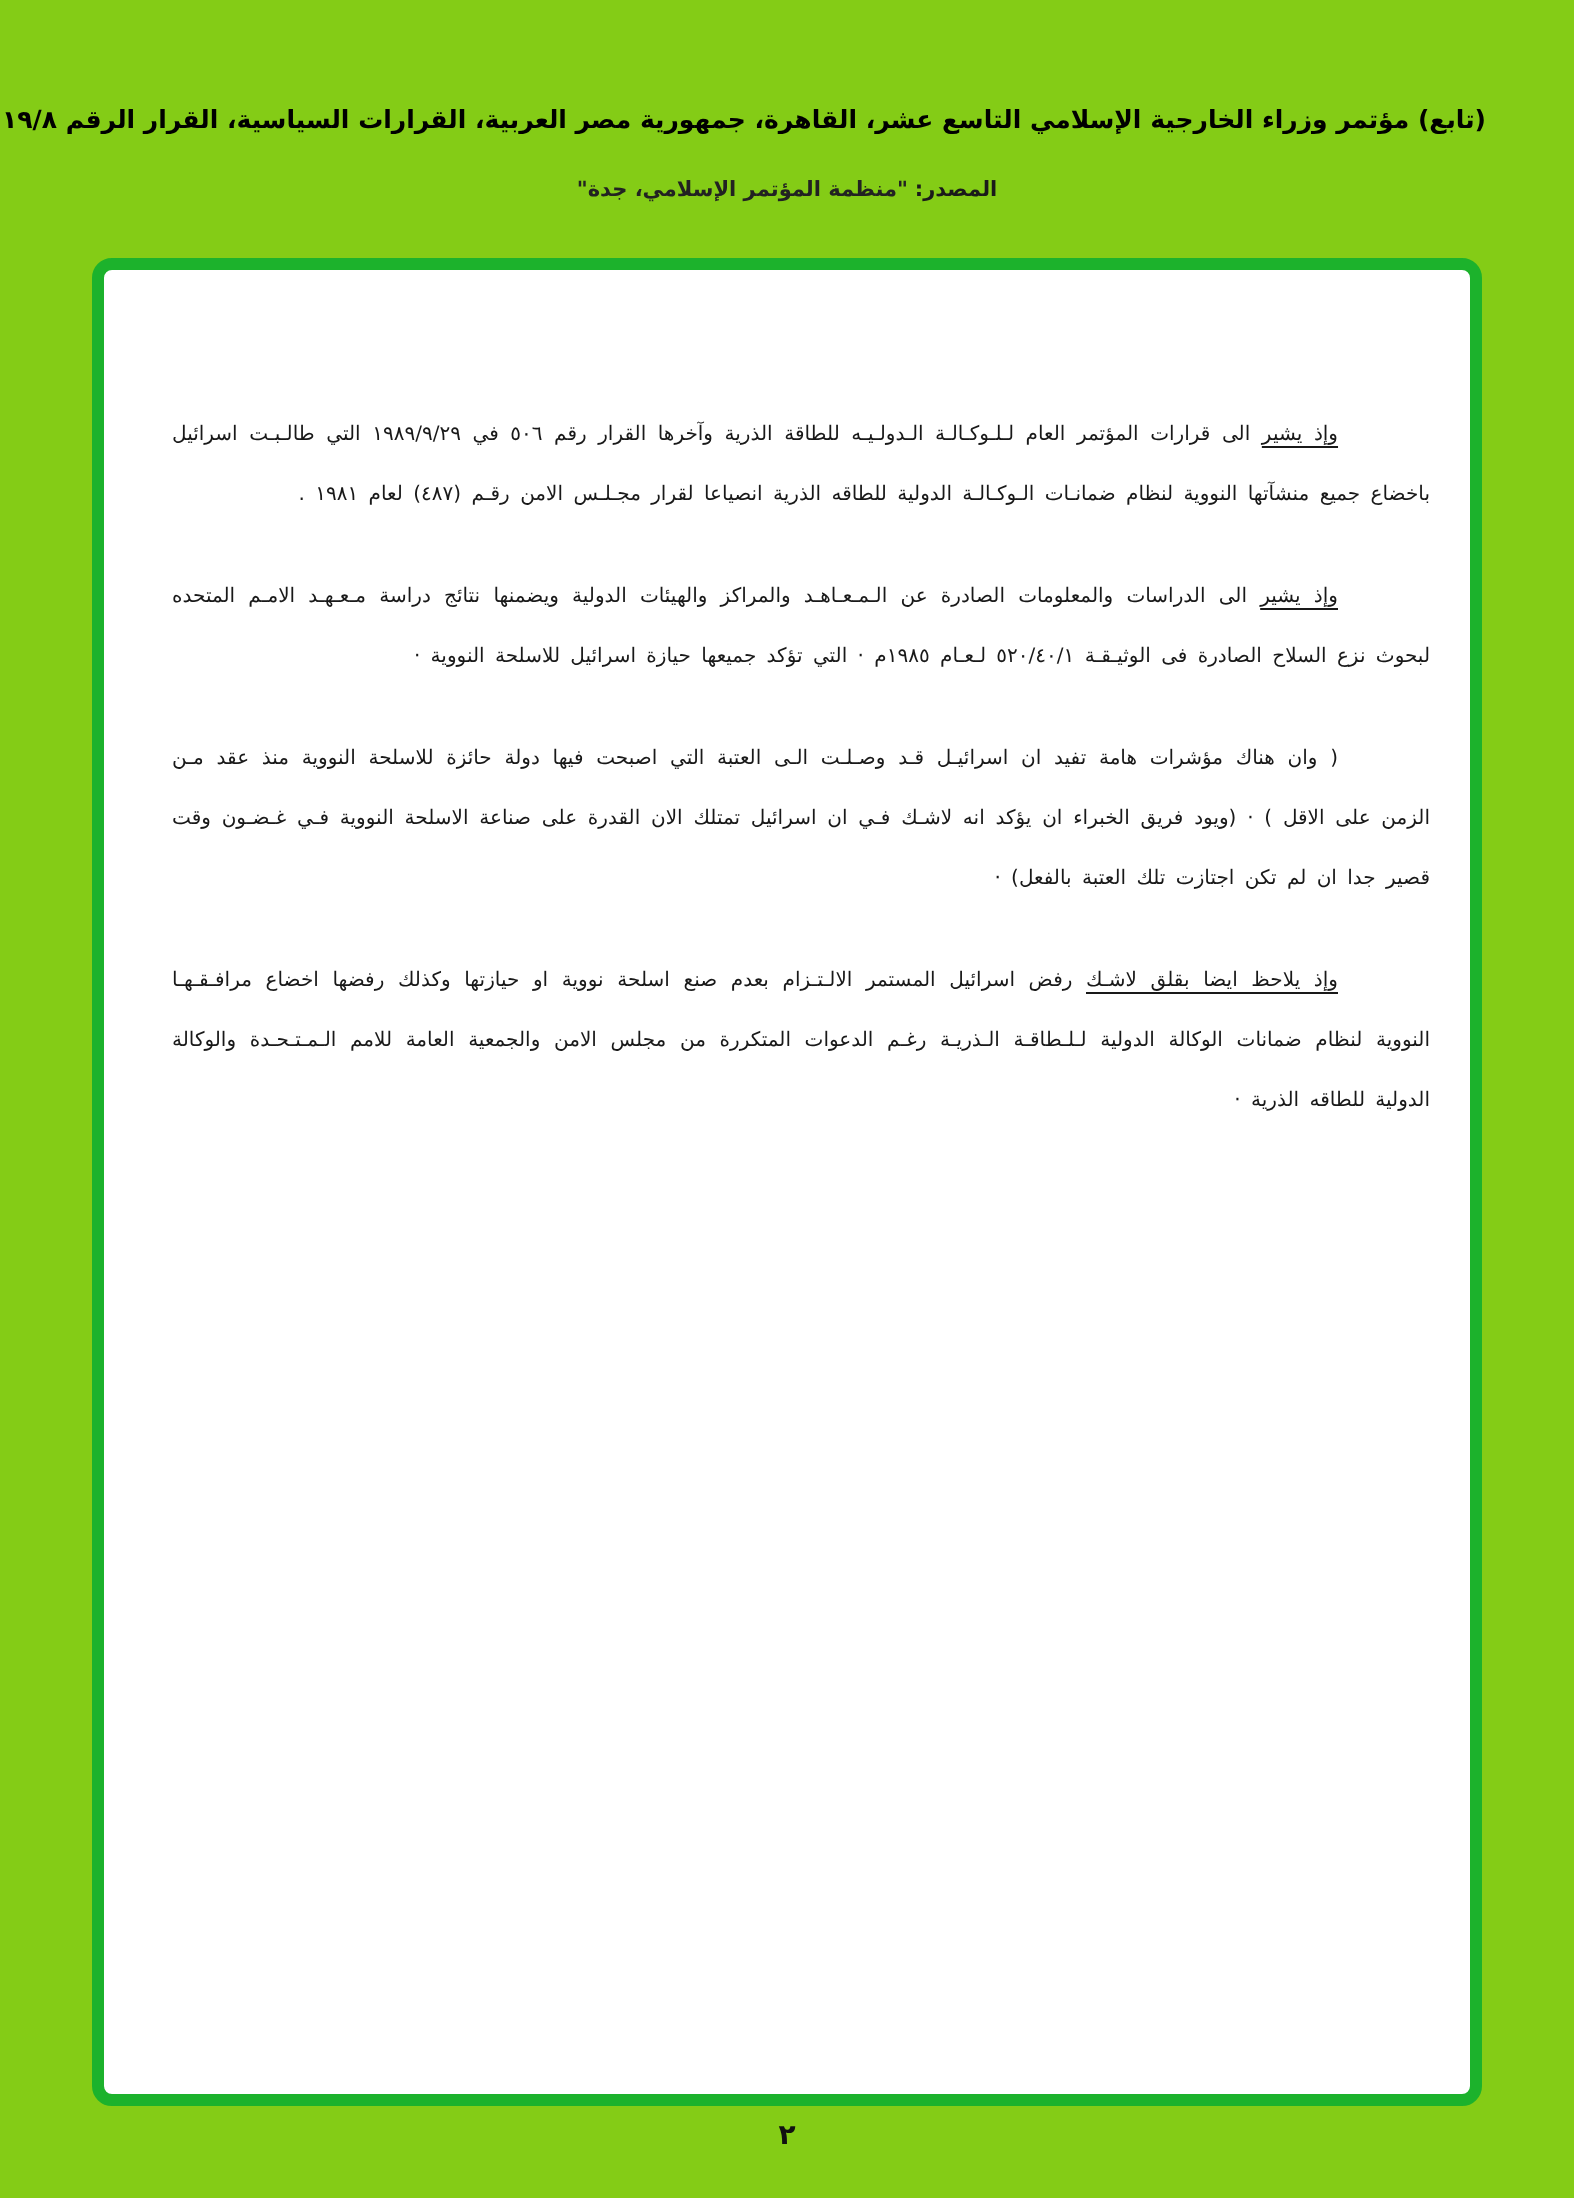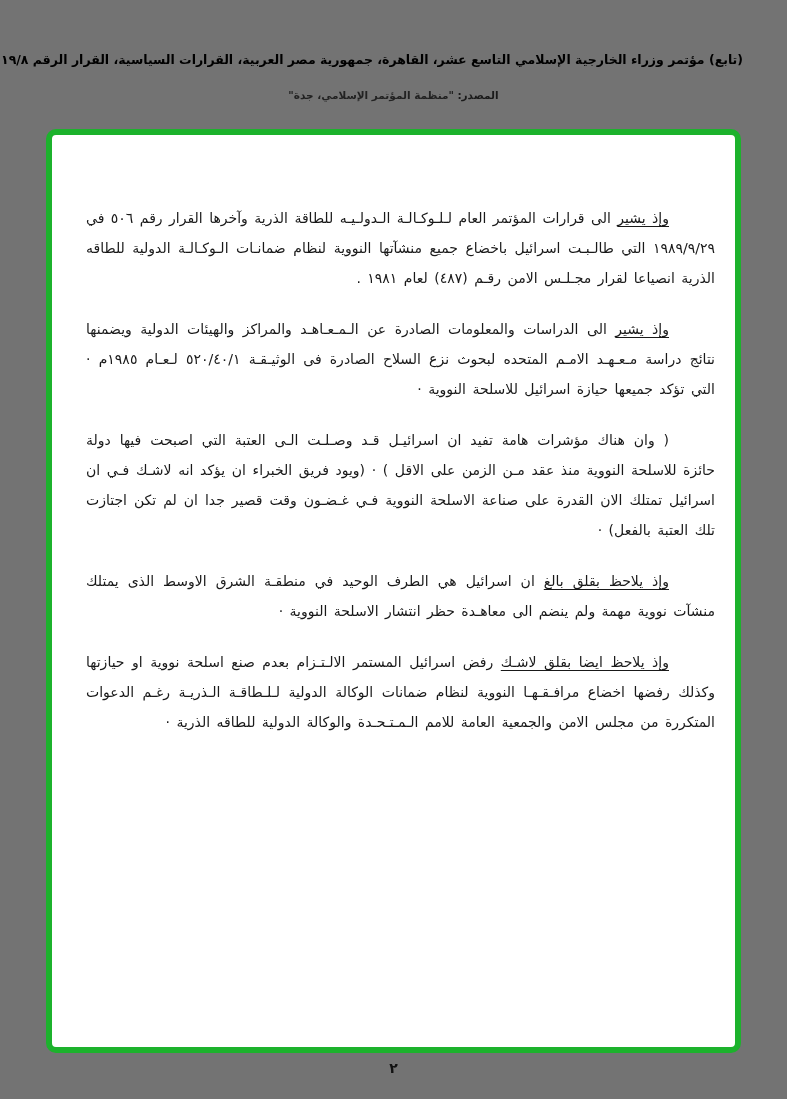--- a/index.html
+++ b/index.html
@@ -2,21 +2,21 @@
 <html lang="ar"><head>
 <meta charset="utf-8">
 <style>
   html, body { margin: 0; padding: 0; }
   body {
     width: 787px; height: 1099px;
     background: #ffffff;
     font-family: "DejaVu Sans", sans-serif;
     overflow: hidden;
   }
-  .page { position: relative; width: 787px; height: 1099px; background: #737373; }
+  .page { position: relative; width: 787px; height: 1099px; background: #84cc16; }
 
   
   .header {
     position: absolute; top: 52px; left: 38px; right: 44px;
     direction: rtl;
     display: flex; justify-content: space-between; align-items: baseline;
     font-weight: 700; font-size: 12.5px; color: #000;
     white-space: nowrap;
   }
   .header .title { letter-spacing: 0px; }
@@ -37,21 +37,21 @@
     box-sizing: border-box;
     border: 6px solid #1cb22c;
     border-radius: 10px;
     background: #fff;
   }
   .scan-text {
     position: absolute; top: 0; left: 0; right: 0; bottom: 0;
     padding: 68px 20px 0 34px;
     direction: rtl;
     text-align: justify;
-    font-size: 14px; line-height: 30px;
+    font-size: 10px; line-height: 30px;
     color: #1e1e1e;
     filter: blur(0.3px) contrast(1.05);
     word-spacing: 2px;
   }
   .para { margin: 0 0 21px 0; text-indent: 46px; }
   .para .lead { text-decoration: underline; text-underline-offset: 3px; }
 
   .page-number {
     position: absolute; top: 1060px; left: 0; right: 0;
     text-align: center; font-size: 14px; font-weight: 700; color: #111;
@@ -70,20 +70,19 @@
   <div class="source-line">
     <span class="src-label">المصدر:</span>
     <span class="src-value">"منظمة المؤتمر الإسلامي، جدة"</span>
   </div>
 
   <div class="green-frame" style="border-color: rgb(28, 178, 44);">
     <div class="scan-text">
         <p class="para"><span class="lead">وإذ يشير</span><span> الى قرارات المؤتمر العام لـلـوكـالـة الـدولـيـه للطاقة الذرية وآخرها القرار رقم ٥٠٦ في ١٩٨٩/٩/٢٩ التي طالـبـت اسرائيل باخضاع جميع منشآتها النووية لنظام ضمانـات الـوكـالـة الدولية للطاقه الذرية انصياعا لقرار مجـلـس الامن رقـم (٤٨٧) لعام ١٩٨١ .</span></p>
         <p class="para"><span class="lead">وإذ يشير</span><span> الى الدراسات والمعلومات الصادرة عن الـمـعـاهـد والمراكز والهيئات الدولية ويضمنها نتائج دراسة مـعـهـد الامـم المتحده لبحوث نزع السلاح الصادرة فى الوثيـقـة ٥٢٠/٤٠/١ لـعـام ١٩٨٥م · التي تؤكد جميعها حيازة اسرائيل للاسلحة النووية ·</span></p>
         <p class="para"><span>( وان هناك مؤشرات هامة تفيد ان اسرائيـل قـد وصـلـت الـى العتبة التي اصبحت فيها دولة حائزة للاسلحة النووية منذ عقد مـن الزمن على الاقل ) · (ويود فريق الخبراء ان يؤكد انه لاشـك فـي ان اسرائيل تمتلك الان القدرة على صناعة الاسلحة النووية فـي غـضـون وقت قصير جدا ان لم تكن اجتازت تلك العتبة بالفعل) ·</span></p>
-        <p class="para"><span class="lead">وإذ يلاحظ بقلق بالغ</span><span> ان اسرائيل هي الطرف الوحيد في منطقـة الشرق الاوسط الذى يمتلك منشآت نووية مهمة ولم ينضم الى معاهـدة حظر انتشار الاسلحة النووية ·</span></p>
         <p class="para"><span class="lead">وإذ يلاحظ ايضا بقلق لاشـك</span><span> رفض اسرائيل المستمر الالـتـزام بعدم صنع اسلحة نووية او حيازتها وكذلك رفضها اخضاع مرافـقـهـا النووية لنظام ضمانات الوكالة الدولية لـلـطاقـة الـذريـة رغـم الدعوات المتكررة من مجلس الامن والجمعية العامة للامم الـمـتـحـدة والوكالة الدولية للطاقه الذرية ·</span></p>
       </div>
   </div>
 
   <div class="page-number">٢</div>
 
 </div>
 
 </body></html>

